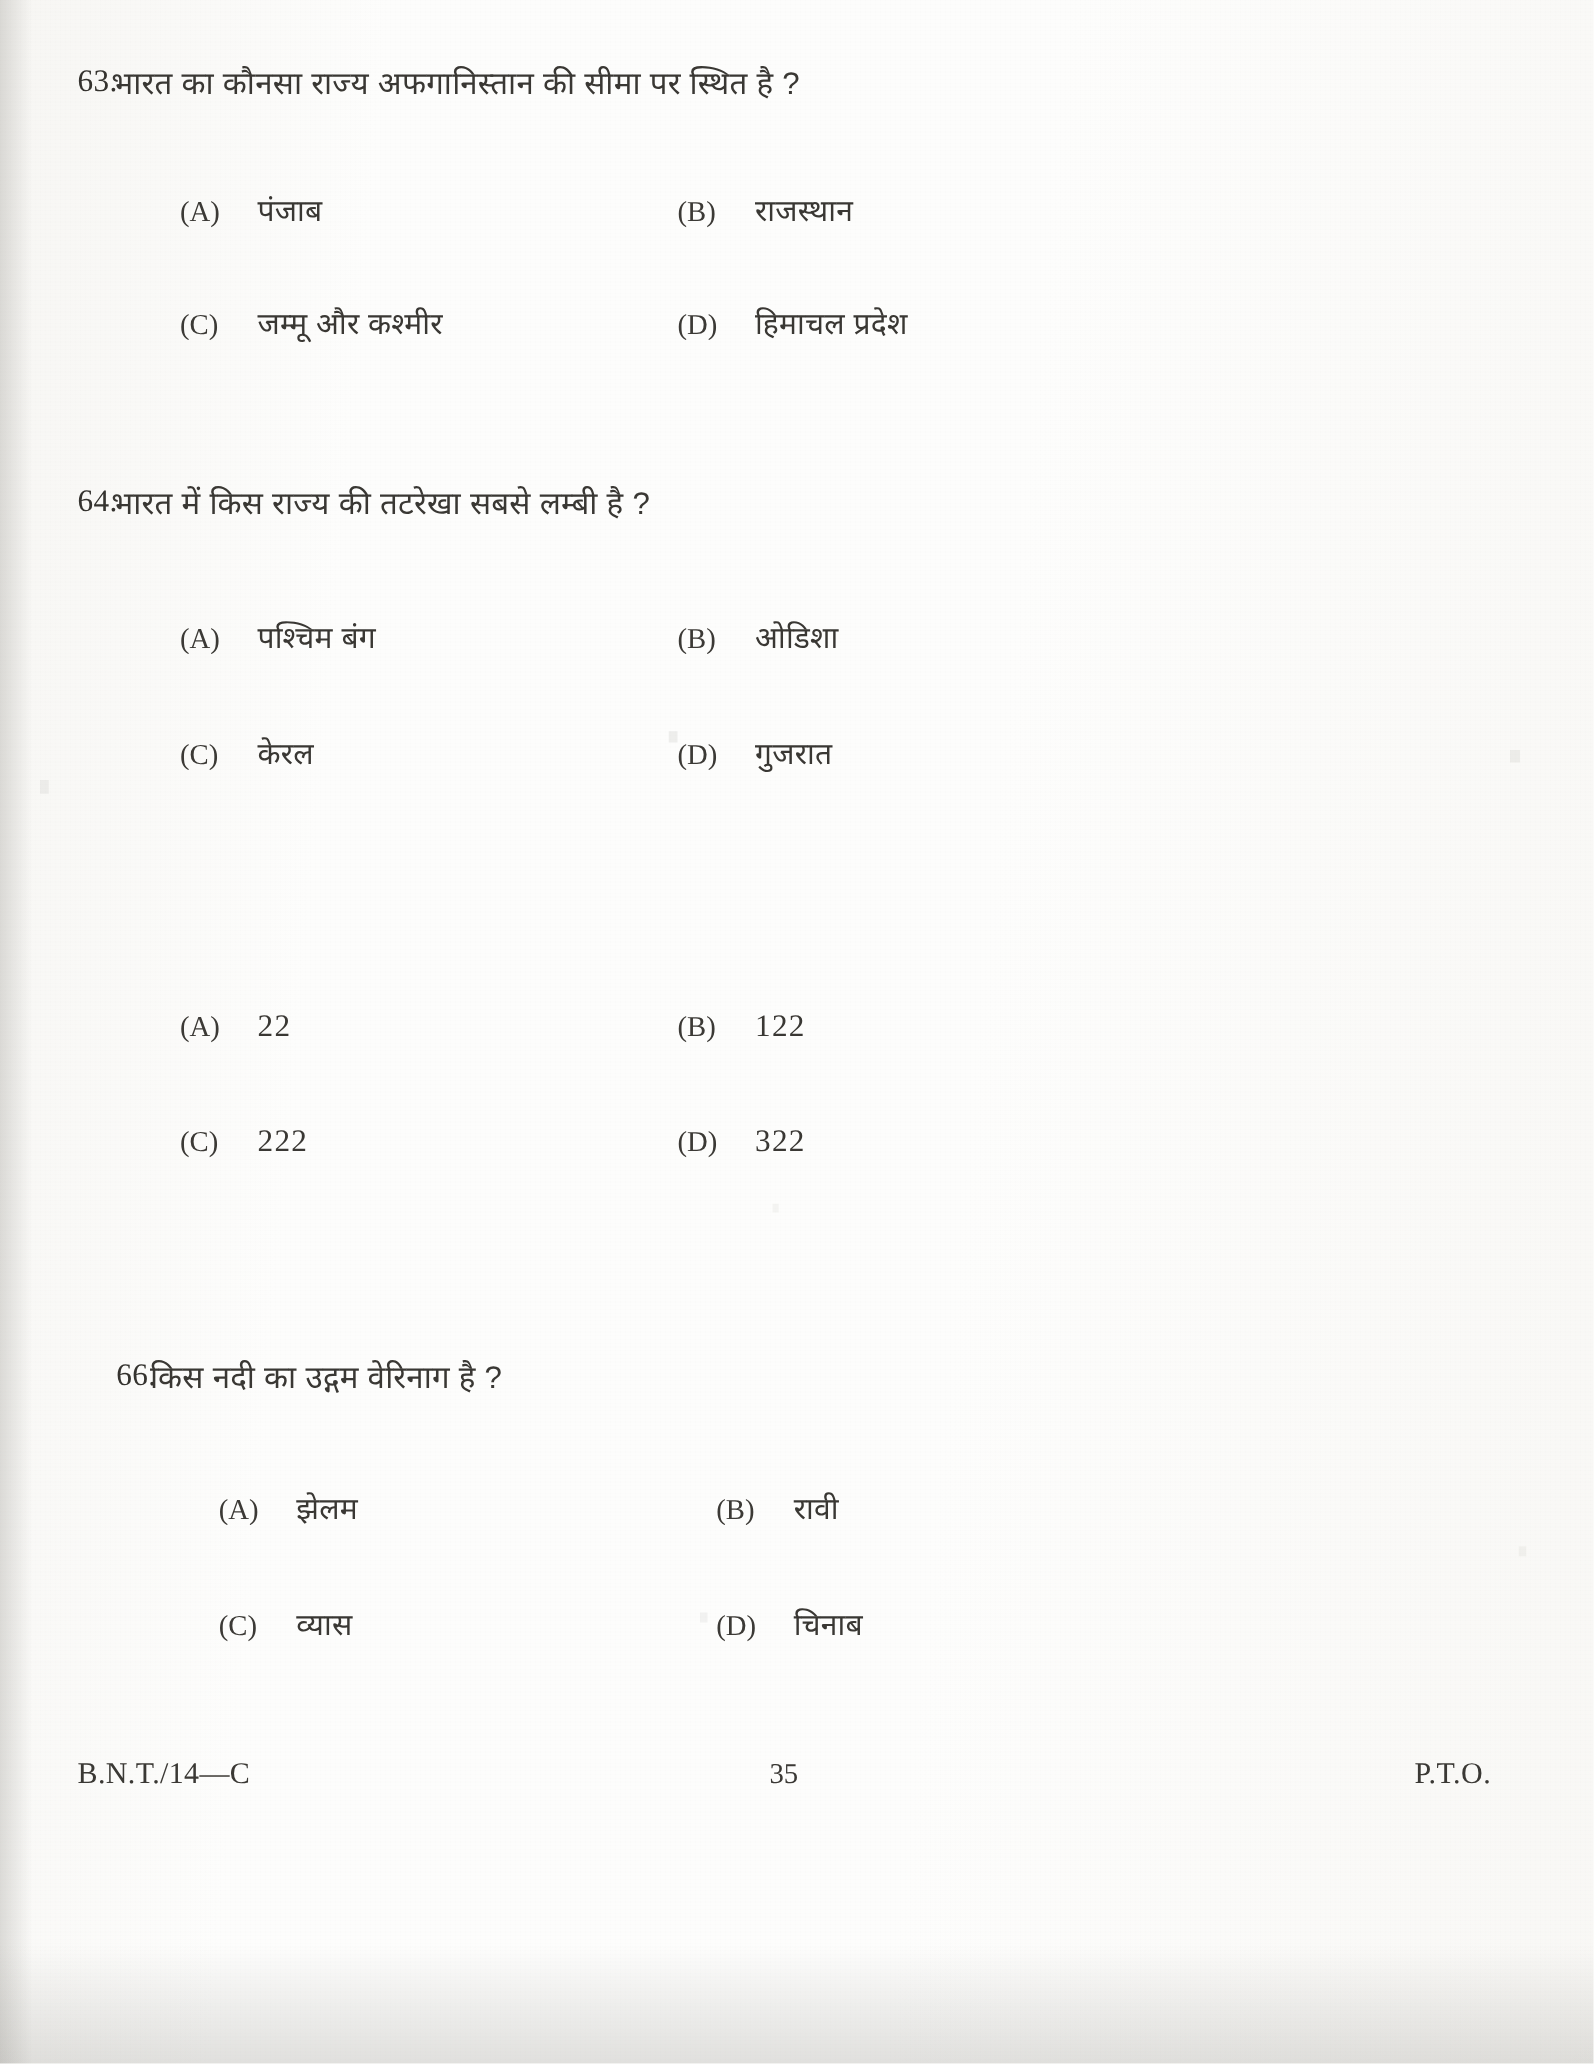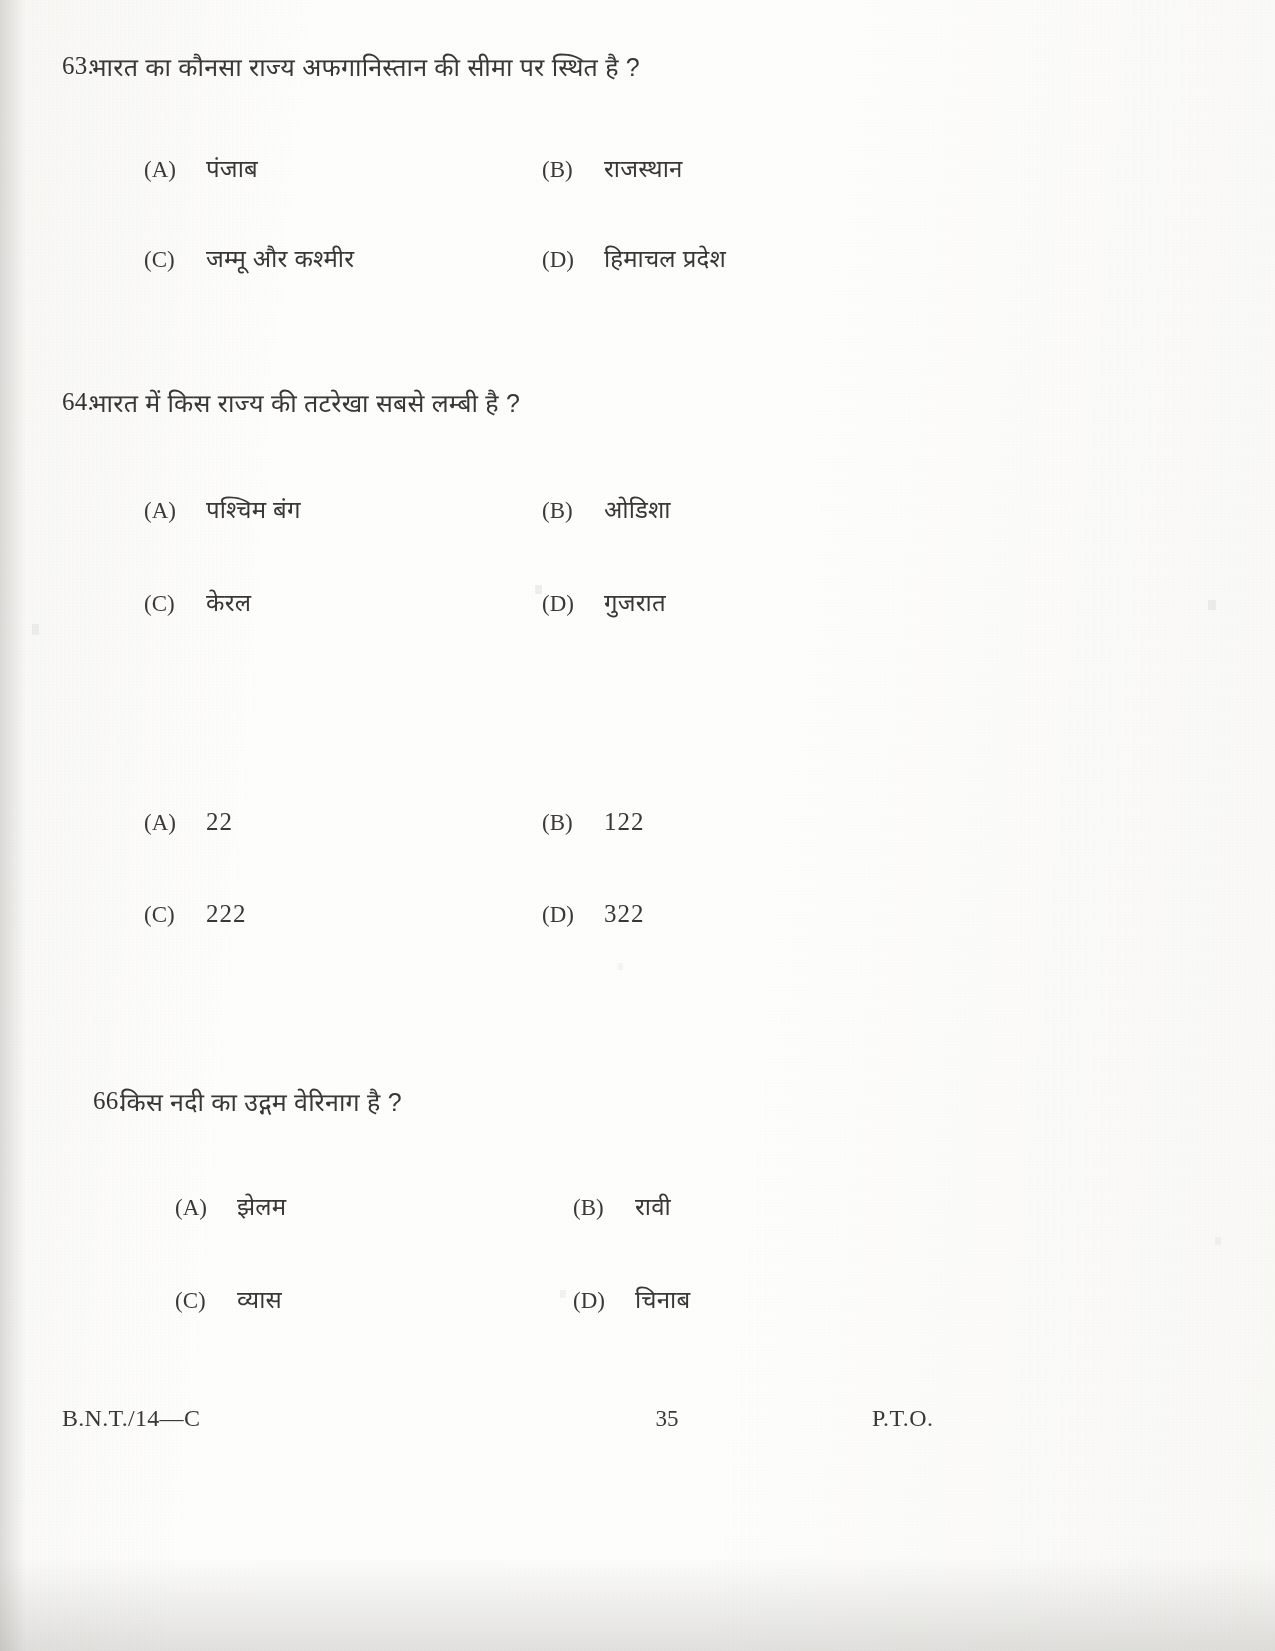--- a/index.html
+++ b/index.html
@@ -126,38 +126,37 @@
   .footer {
     position: absolute;
     left: 0;
     width: 100%;
     display: flex;
     align-items: baseline;
     font-family: "Liberation Serif", serif;
     font-size: 24px;
     color: #3b3935;
     filter: blur(.2px);
-    gap: 40px;
   }
   .footer-code {
     padding-left: 62px;
     width: 400px;
     flex: 0 0 400px;
     letter-spacing: .3px;
   }
   .footer-page {
     width: 330px;
     flex: 0 0 330px;
     text-align: center;
     font-size: 23px;
     margin-top: 28px;
   }
   .footer-pto {
     flex: 1 1 auto;
-    text-align: left;
+    text-align: right;
     padding-right: 82px;
     letter-spacing: .4px;
   }
 
   
   .speck {
     position: absolute;
     background: rgba(120,118,112,0.22);
     pointer-events: none;
   }

